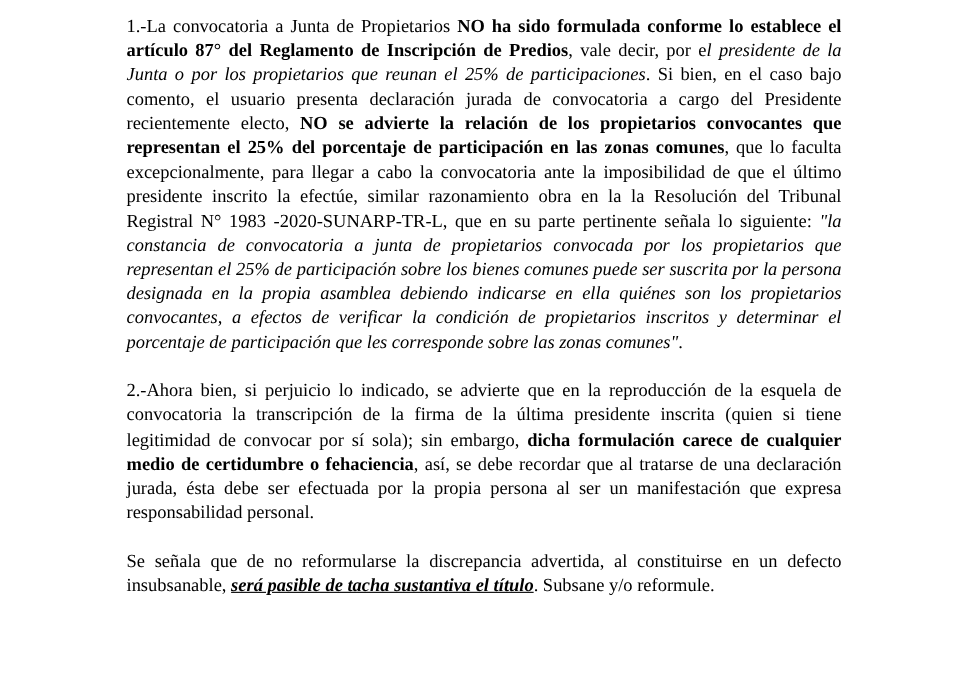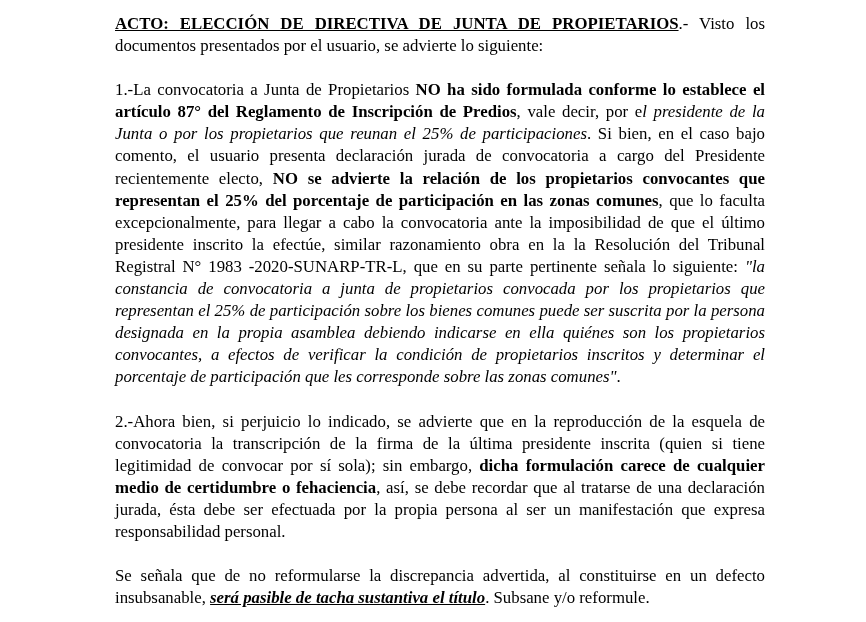--- a/index.html
+++ b/index.html
@@ -33,18 +33,17 @@
   }
   .b { font-weight: bold; }
   .i { font-style: italic; }
   .u { text-decoration: underline; }
 </style>
 </head>
 <body>
 
 <div class="page">
   <div class="doc" id="doc">
-      <p><span class="b u">ACTO: ELECCIÓN DE DIRECTIVA DE JUNTA DE PROPIETARIOS</span><span>.- Visto los documentos presentados por el usuario, se advierte lo siguiente:</span></p>
       <p><span>1.-La convocatoria a Junta de Propietarios </span><span class="b">NO ha sido formulada conforme lo establece el artículo 87° del Reglamento de Inscripción de Predios</span><span>, vale decir, por e</span><span class="i">l presidente de la Junta o por los propietarios que reunan el 25% de participaciones</span><span>. Si bien, en el caso bajo comento, el usuario presenta declaración jurada de convocatoria a cargo del Presidente recientemente electo, </span><span class="b">NO se advierte la relación de los propietarios convocantes que representan el 25% del porcentaje de participación en las zonas comunes</span><span>, que lo faculta excepcionalmente, para llegar a cabo la convocatoria ante la imposibilidad de que el último presidente inscrito la efectúe, similar razonamiento obra en la la Resolución del Tribunal Registral N° 1983 -2020-SUNARP-TR-L, que en su parte pertinente señala lo siguiente: </span><span class="i">"la constancia de convocatoria a junta de propietarios convocada por los propietarios que representan el 25% de participación sobre los bienes comunes puede ser suscrita por la persona designada en la propia asamblea debiendo indicarse en ella quiénes son los propietarios convocantes, a efectos de verificar la condición de propietarios inscritos y determinar el porcentaje de participación que les corresponde sobre las zonas comunes"</span><span>.</span></p>
       <p><span>2.-Ahora bien, si perjuicio lo indicado, se advierte que en la reproducción de la esquela de convocatoria la transcripción de la firma de la última presidente inscrita (quien si tiene legitimidad de convocar por sí sola); sin embargo, </span><span class="b">dicha formulación carece de cualquier medio de certidumbre o fehaciencia</span><span>, así, se debe recordar que al tratarse de una declaración jurada, ésta debe ser efectuada por la propia persona al ser un manifestación que expresa responsabilidad personal.</span></p>
       <p><span>Se señala que de no reformularse la discrepancia advertida, al constituirse en un defecto insubsanable, </span><span class="b i u">será pasible de tacha sustantiva el título</span><span>. Subsane y/o reformule.</span></p>
     </div>
 </div>
 
 </body></html>

